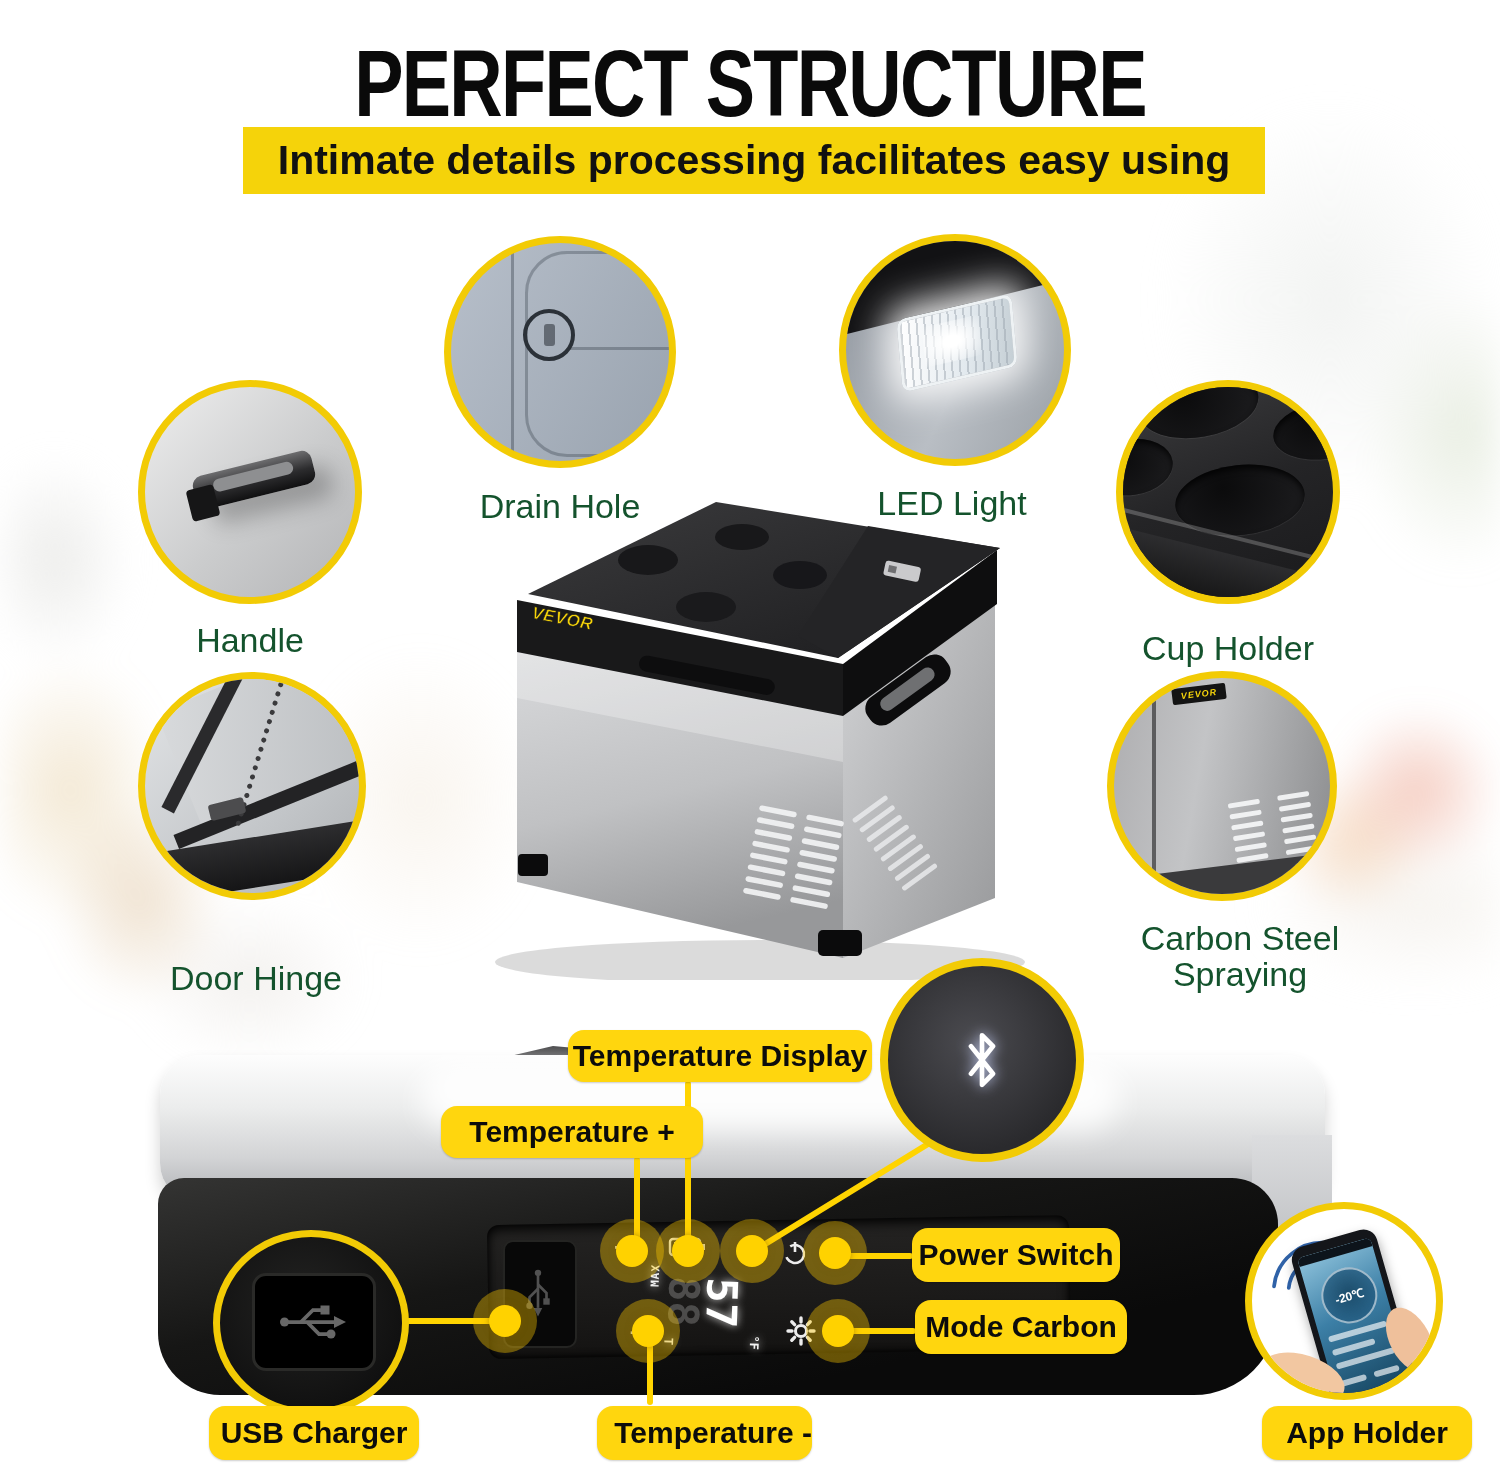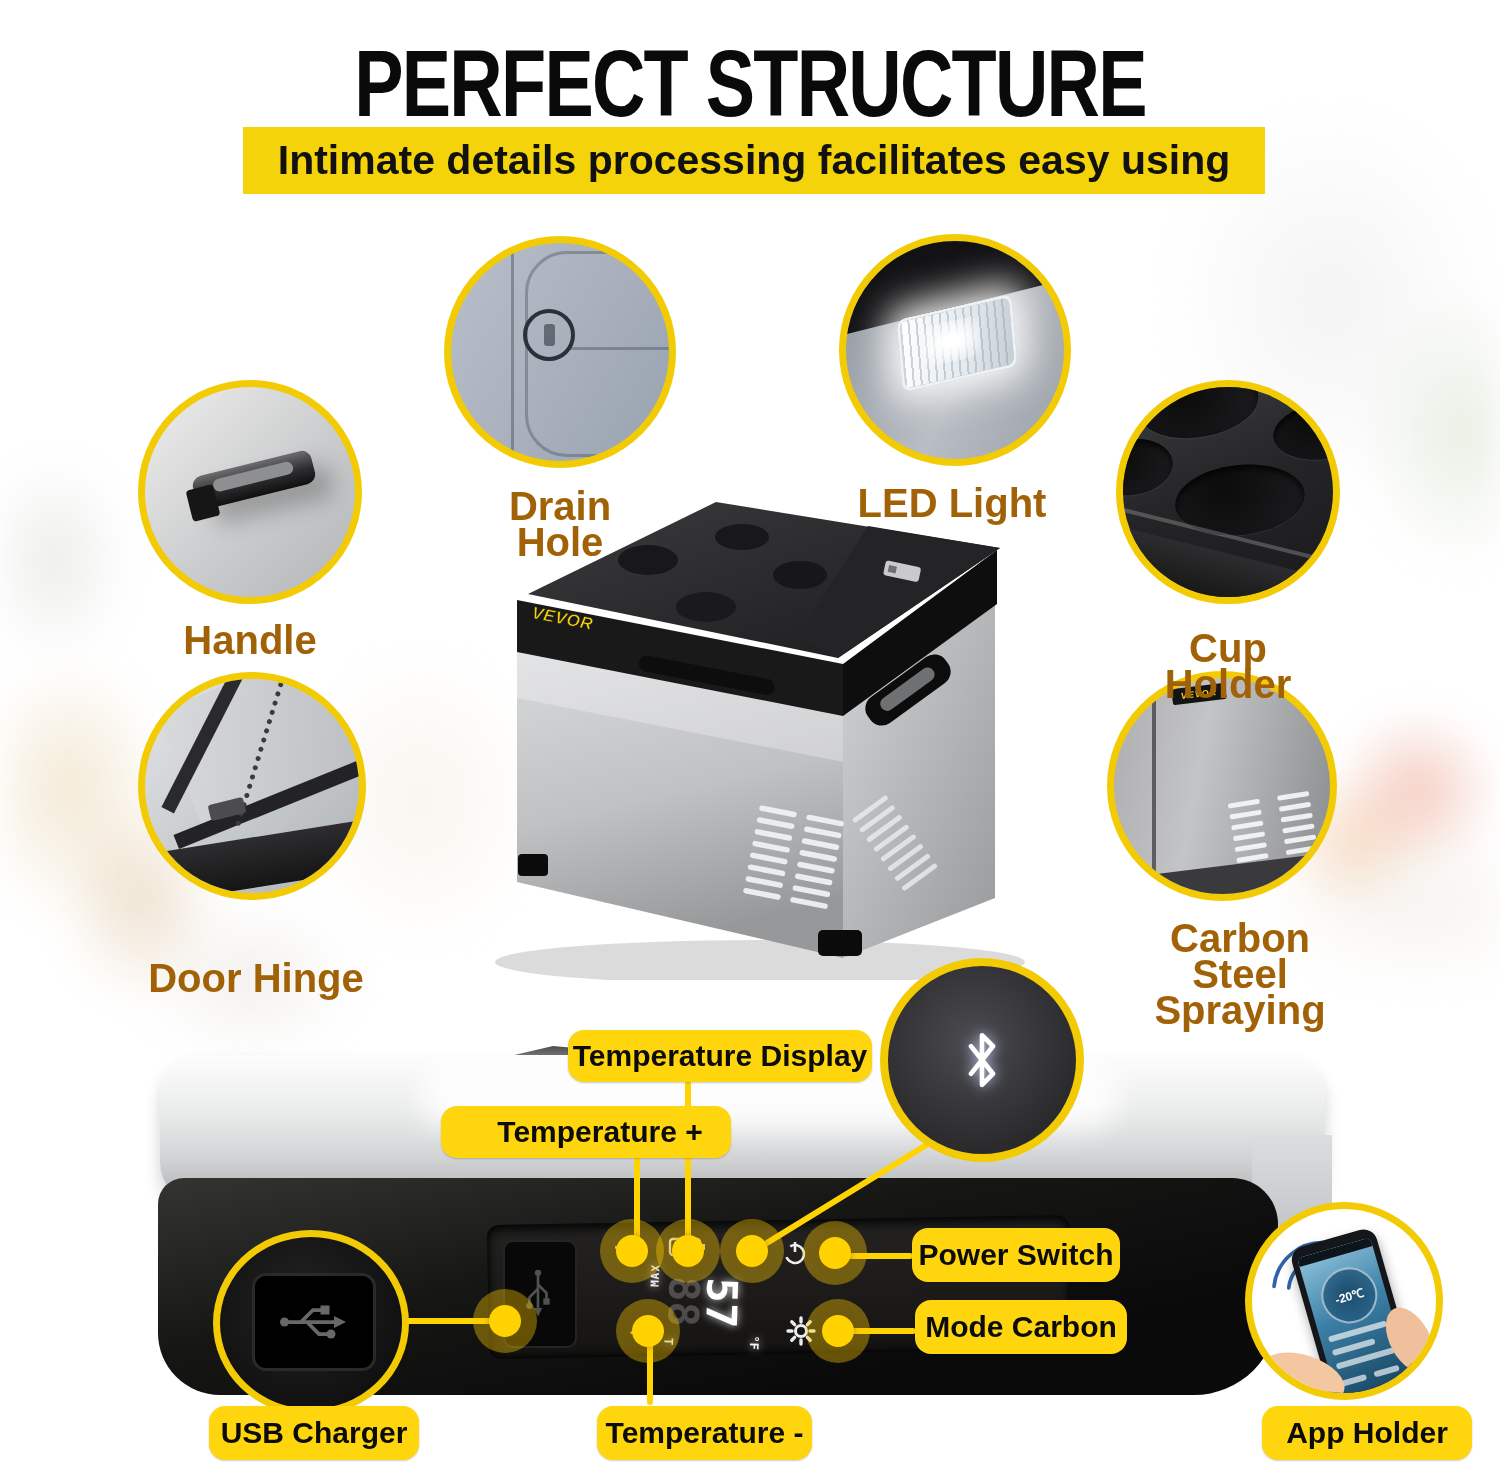--- a/index.html
+++ b/index.html
@@ -22,21 +22,21 @@
       radial-gradient(160px 120px at 250px 980px, rgba(225,220,214,0.4), transparent 70%);}
 
   
   #page-title{left:0;top:30px;width:1500px;text-align:center;font-size:84px;font-weight:bold;
       color:#0a0a0a;letter-spacing:-2px;transform:scaleX(0.88) scaleY(1.12);transform-origin:center top;}
   #subtitle-banner{left:243px;top:127px;width:1022px;height:67px;background:#F5D30A;
       display:flex;align-items:center;justify-content:center;font-size:41px;font-weight:bold;color:#111;}
 
   
   .fcircle{position:absolute;border:7px solid #F2CB05;border-radius:50%;overflow:hidden;background:#ccc;}
-  .flabel{position:absolute;text-align:center;font-size:40px;font-weight:bold;color:#a16207;line-height:36px;}
+  .flabel{position:absolute;text-align:center;font-size:34px;font-weight:normal;color:#14532d;line-height:36px;}
 
   
   #c-handle{left:138px;top:380px;width:210px;height:210px;background:linear-gradient(135deg,#eeeeee,#cbcccd 55%,#b4b5b7);}
   .handle-bar{position:absolute;left:48px;top:76px;width:122px;height:34px;border-radius:10px;
       transform:rotate(-14deg);background:linear-gradient(180deg,#6d6d6f,#2c2c2e 55%,#101011);
       box-shadow:14px 18px 22px rgba(0,0,0,0.25);}
   .handle-slot{position:absolute;left:20px;top:7px;width:82px;height:13px;border-radius:7px;background:#8e8f91;}
   .handle-end{position:absolute;left:44px;top:100px;width:28px;height:32px;background:#161617;border-radius:4px;transform:rotate(-14deg);}
 
   
@@ -421,32 +421,32 @@
         <div class="pill" style="left:42px;top:130px;width:26px;"></div>
       </div>
     </div>
     <div class="hand1"></div>
     <div class="hand2"></div>
   </div>
 
   <div class="callout" style="left:568px;top:1030px;width:304px;height:52px;">
     <span>Temperature Display</span>
     </div>
-  <div class="callout" style="left:441px;top:1106px;width:262px;height:52px;padding-left:28px;">
+  <div class="callout" style="left:441px;top:1106px;width:262px;height:52px;">
     <span>Temperature +</span>
     </div>
   <div class="callout" style="left:912px;top:1228px;width:208px;height:54px;">
     <span>Power Switch</span>
     </div>
   <div class="callout" style="left:915px;top:1300px;width:212px;height:54px;">
     <span>Mode Carbon</span>
     </div>
   <div class="callout" style="left:209px;top:1406px;width:210px;height:54px;">
     <span>USB Charger</span>
     </div>
-  <div class="callout" style="left:597px;top:1406px;width:215px;height:54px;">
+  <div class="callout" style="left:597px;top:1406px;width:215px;height:54px;justify-content:flex-end;">
     <span>Temperature -</span>
     </div>
   <div class="callout" style="left:1262px;top:1406px;width:210px;height:54px;">
     <span>App Holder</span>
     </div>
 
 </div>
 
 </body></html>

